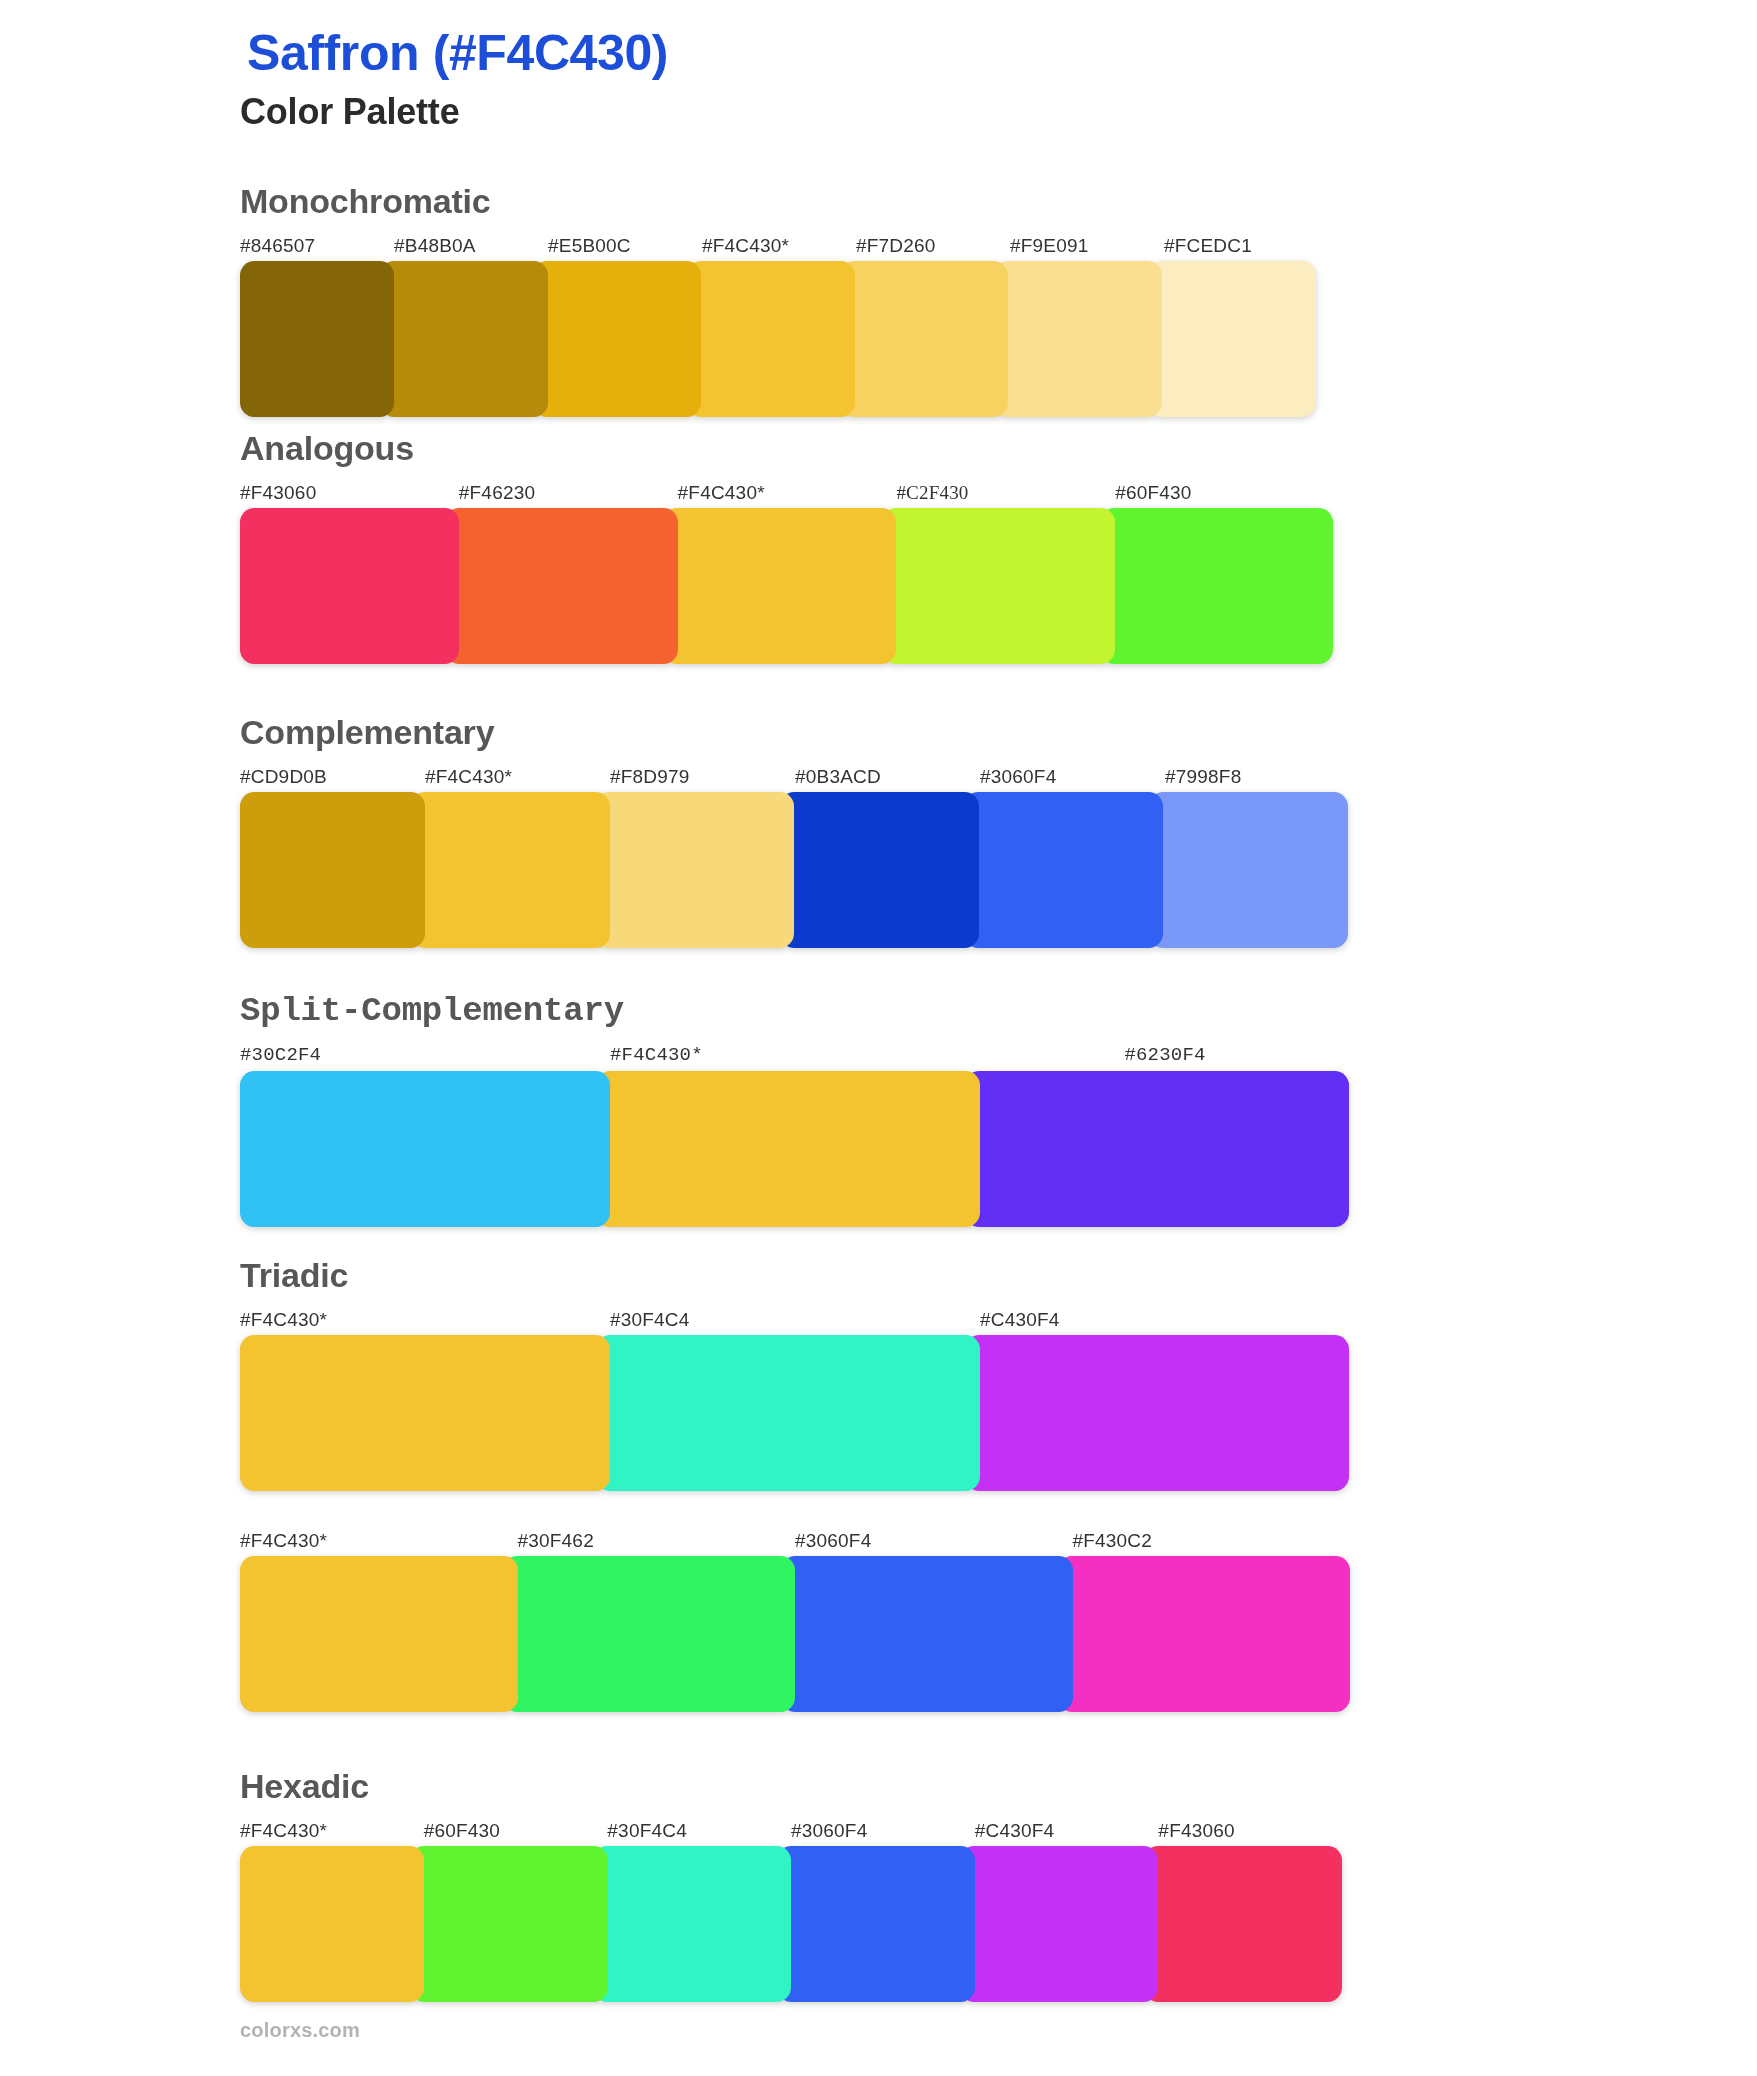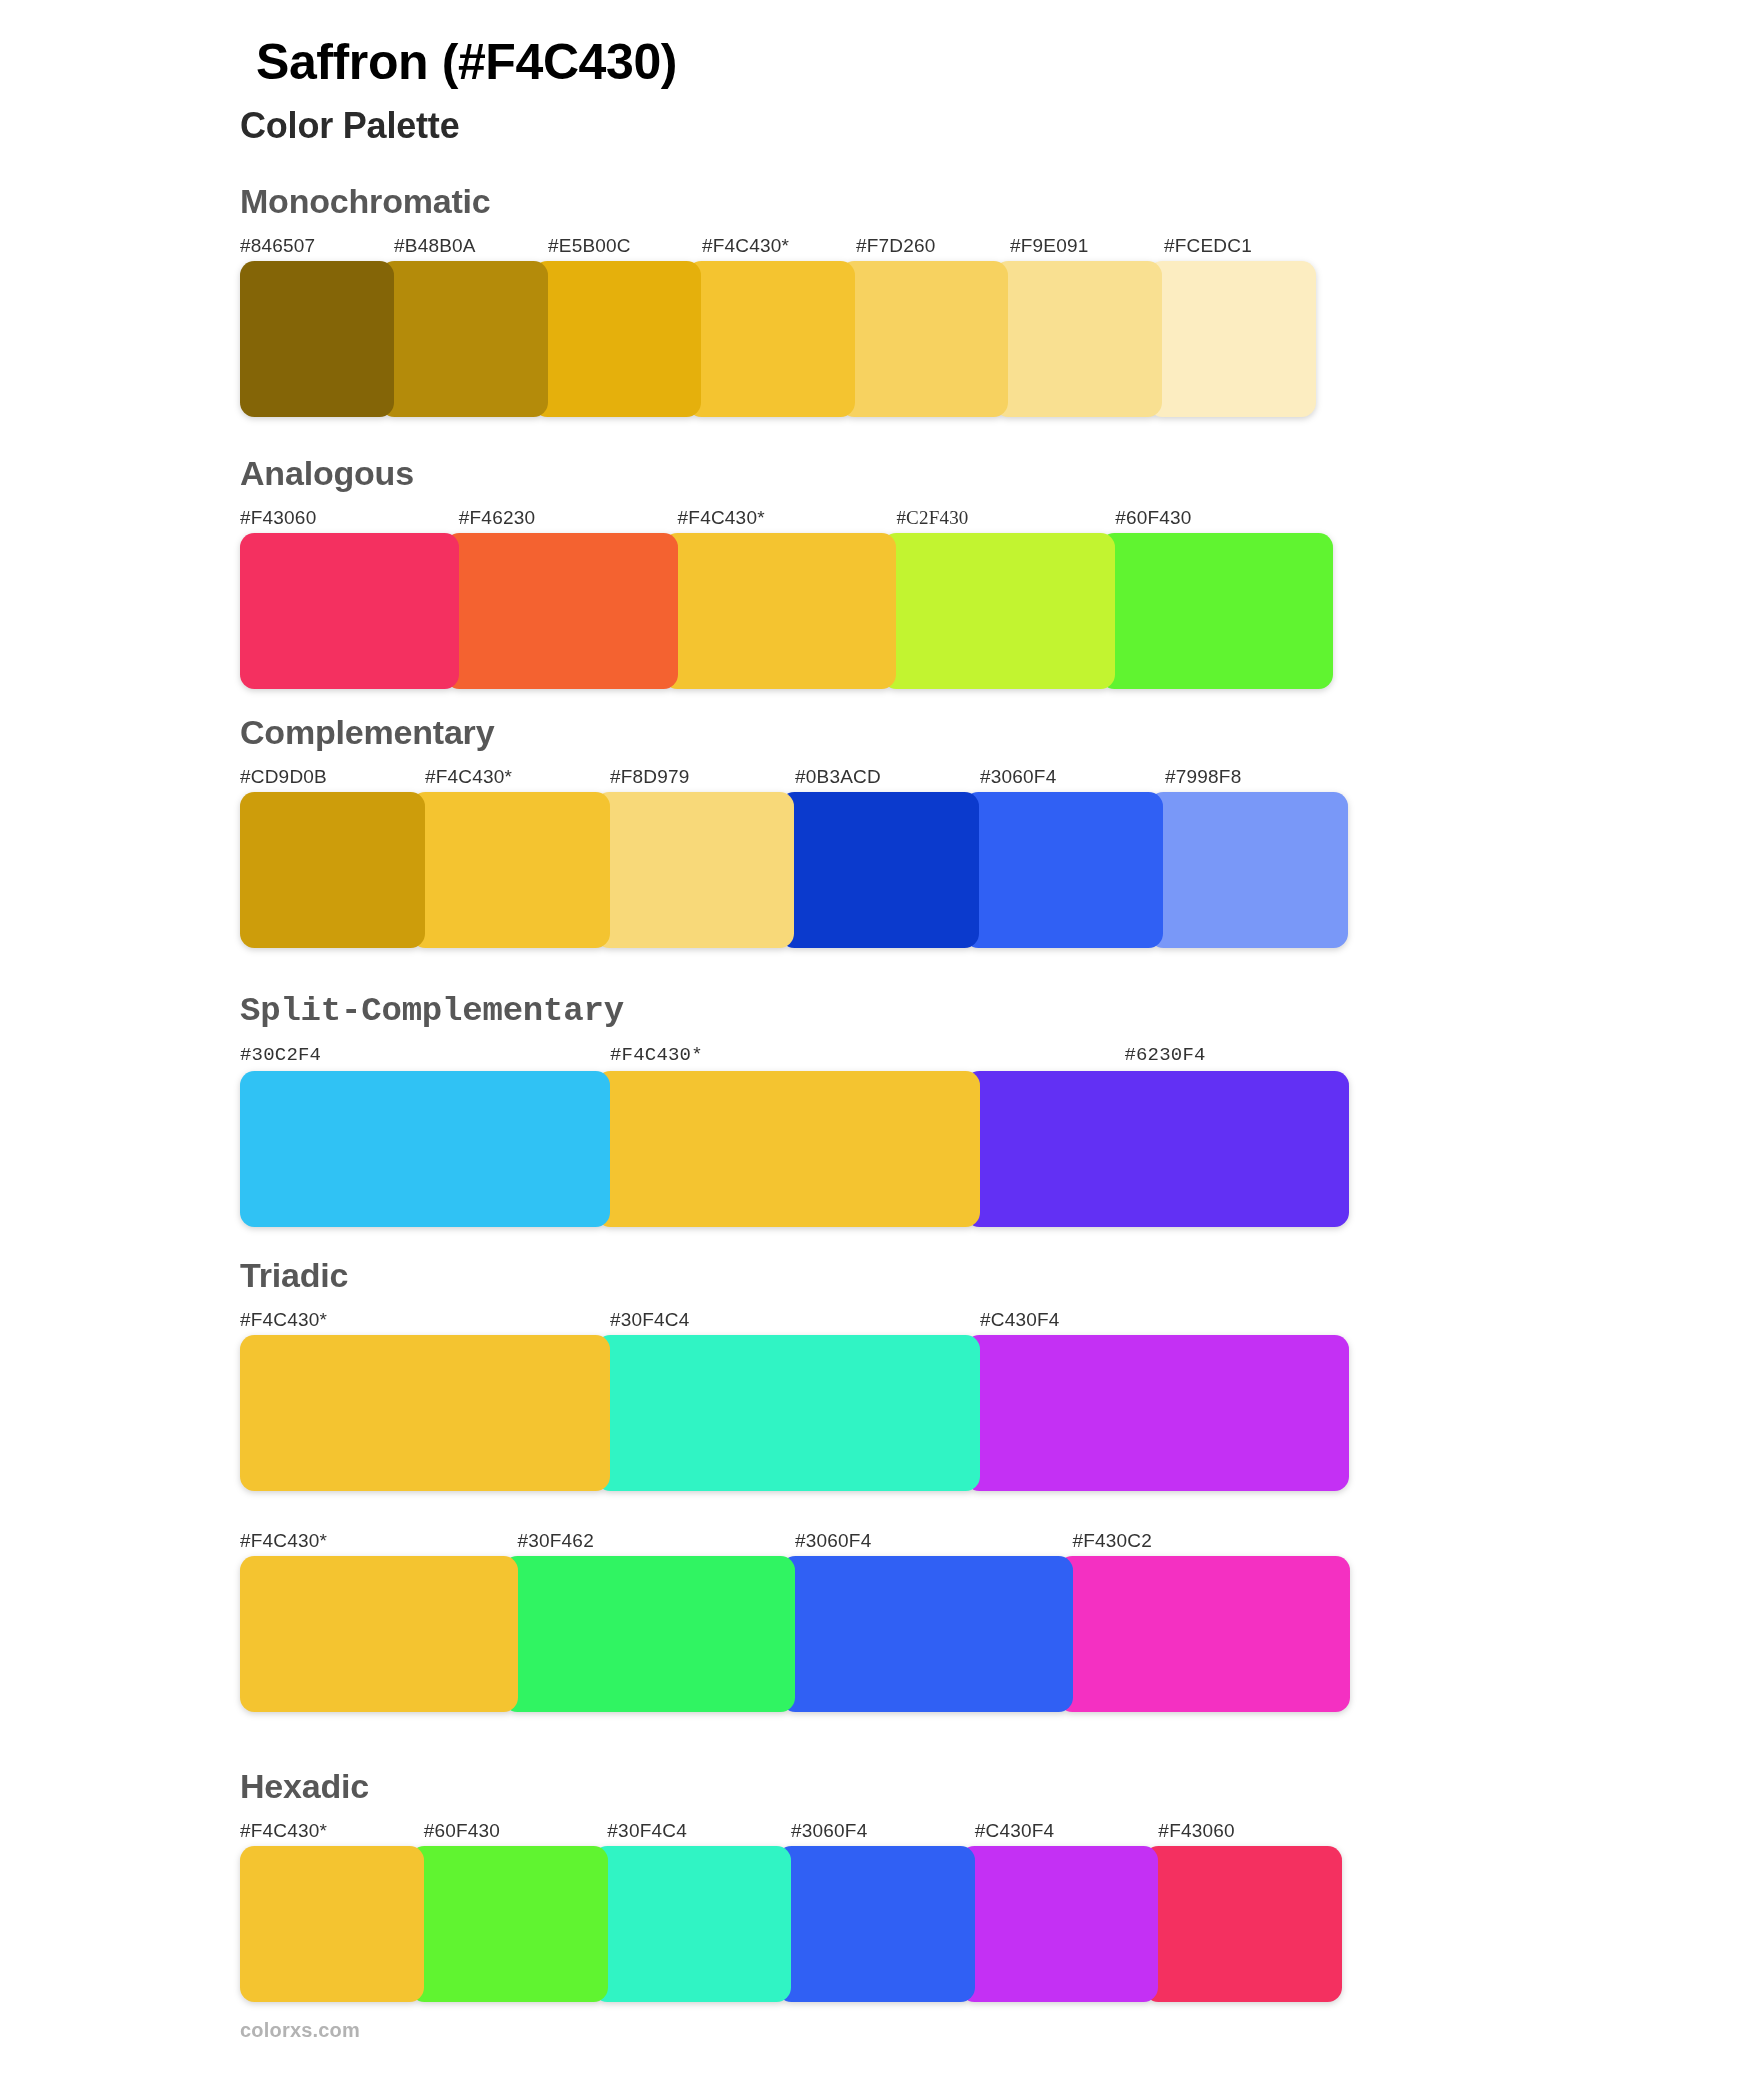--- a/index.html
+++ b/index.html
@@ -24,25 +24,25 @@
     background: #ffffff;
   }
   
   .header {
     position: absolute;
     left: 240px;
     top: 17.6px;
     width: 1198px;
   }
   .page-title {
-    margin: 16px;
+    margin: 7px;
     font-size: 50px;
     line-height: 1.12;
     font-weight: bold;
-    color: #000000;
+    color: #1d4ed8;
     letter-spacing: -0.4px;
   }
   .page-subtitle {
     margin: 11.2px 0 0 0;
     font-size: 36px;
     line-height: 1.12;
     font-weight: bold;
     color: #2b2b2b;
     letter-spacing: -0.2px;
   }
@@ -133,21 +133,21 @@
         <div class="strip" style="width: 1078px;">
           <div class="swatch" title="#846507" style="width: 154px; background: rgb(132, 101, 7);"></div>
           <div class="swatch" title="#B48B0A" style="width: 168px; background: rgb(180, 139, 10);"></div>
           <div class="swatch" title="#E5B00C" style="width: 168px; background: rgb(229, 176, 12);"></div>
           <div class="swatch" title="#F4C430*" style="width: 168px; background: rgb(244, 196, 48);"></div>
           <div class="swatch" title="#F7D260" style="width: 168px; background: rgb(247, 210, 96);"></div>
           <div class="swatch" title="#F9E091" style="width: 168px; background: rgb(249, 224, 145);"></div>
           <div class="swatch" title="#FCEDC1" style="width: 168px; background: rgb(252, 237, 193);"></div>
         </div>
       </div>
-      <div class="section" style="top: 456px;">
+      <div class="section" style="top: 431px;">
         <h3 class="section-title">Analogous</h3>
         <div class="labels" style="width: 1094px;">
           <div class="label" style="width: 219px;">#F43060</div>
           <div class="label" style="width: 219px;">#F46230</div>
           <div class="label" style="width: 219px;">#F4C430*</div>
           <div class="label" style="width: 219px; font-family: Liberation Serif, serif;">#C2F430</div>
           <div class="label" style="width: 219px;">#60F430</div>
         </div>
         <div class="strip" style="width: 1094px;">
           <div class="swatch" title="#F43060" style="width: 219px; background: rgb(244, 48, 96);"></div>

